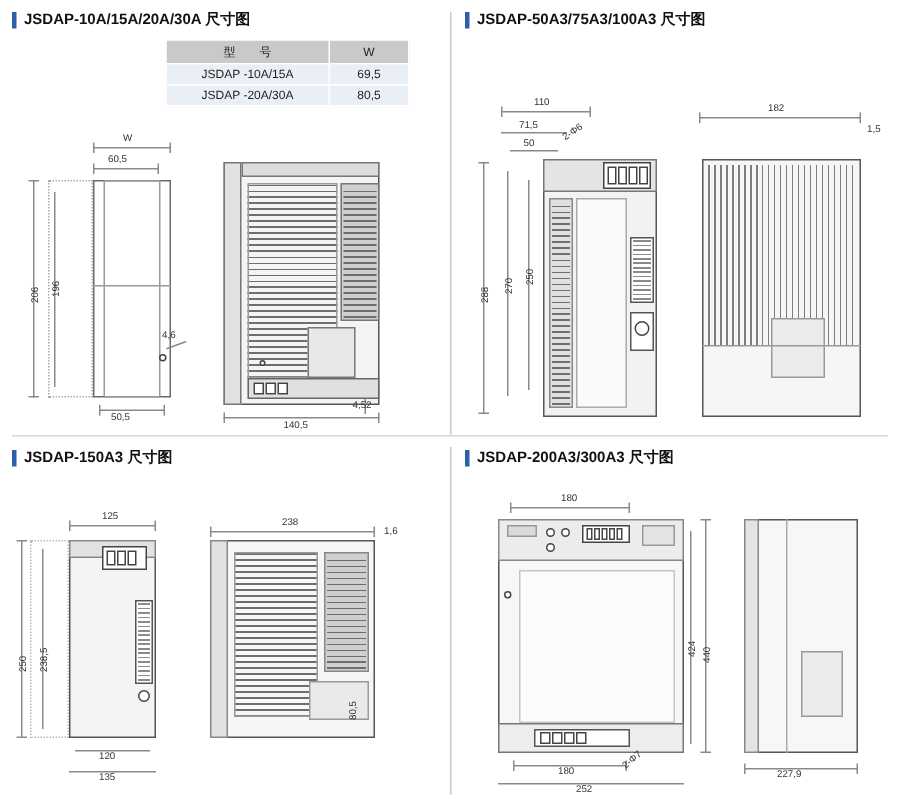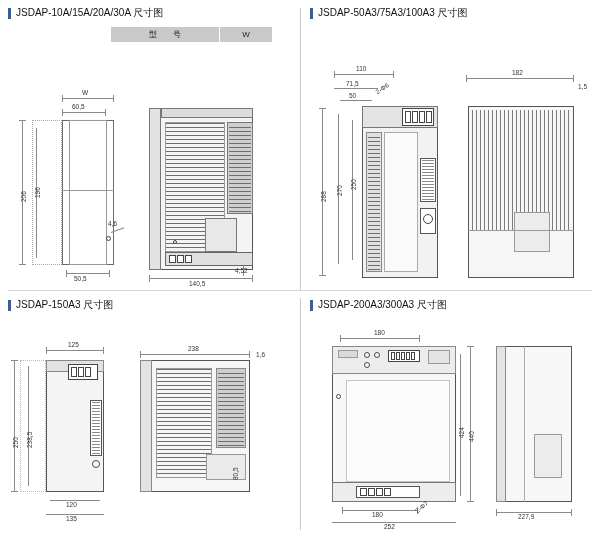--- a/index.html
+++ b/index.html
@@ -7,21 +7,21 @@
     width:600px;height:538px;
     background:#ffffff;
     font-family:"Liberation Sans", sans-serif;
     color:#1a1a1a;
     position:relative;
     overflow:hidden;
   }
   .panel{position:absolute;}
   .sec-title{
     font-size:10px;
-    font-weight:normal;
+    font-weight:bold;
     color:#111;
     white-space:nowrap;
     display:flex;
     align-items:center;
   }
   .sec-title::before{
     content:"";
     display:inline-block;
     width:3px;height:11px;
     background:#2f5fa8;
@@ -105,20 +105,28 @@
 
 <div class="panel" style="left:110px;top:26px;">
   <table class="spec">
     <thead>
       <tr>
         <th style="width:108px;">型　　号</th>
         <th style="width:52px;">W</th>
       </tr>
     </thead>
     <tbody>
+      <tr>
+        <td class="name">JSDAP -10A/15A</td>
+        <td>69,5</td>
+      </tr>
+      <tr>
+        <td class="name">JSDAP -20A/30A</td>
+        <td>80,5</td>
+      </tr>
     </tbody>
   </table>
 </div>
 
 <div class="panel" style="left:14px;top:90px;width:130px;height:200px;">
 
   <div class="dl-l" style="left:48px;top:8px;width:52px;height:1px;"></div>
   <div class="dl-l" style="left:48px;top:5px;width:1px;height:7px;"></div>
   <div class="dl-l" style="left:99px;top:5px;width:1px;height:7px;"></div>
   <div class="dim" style="left:68px;top:-1px;">W</div>

